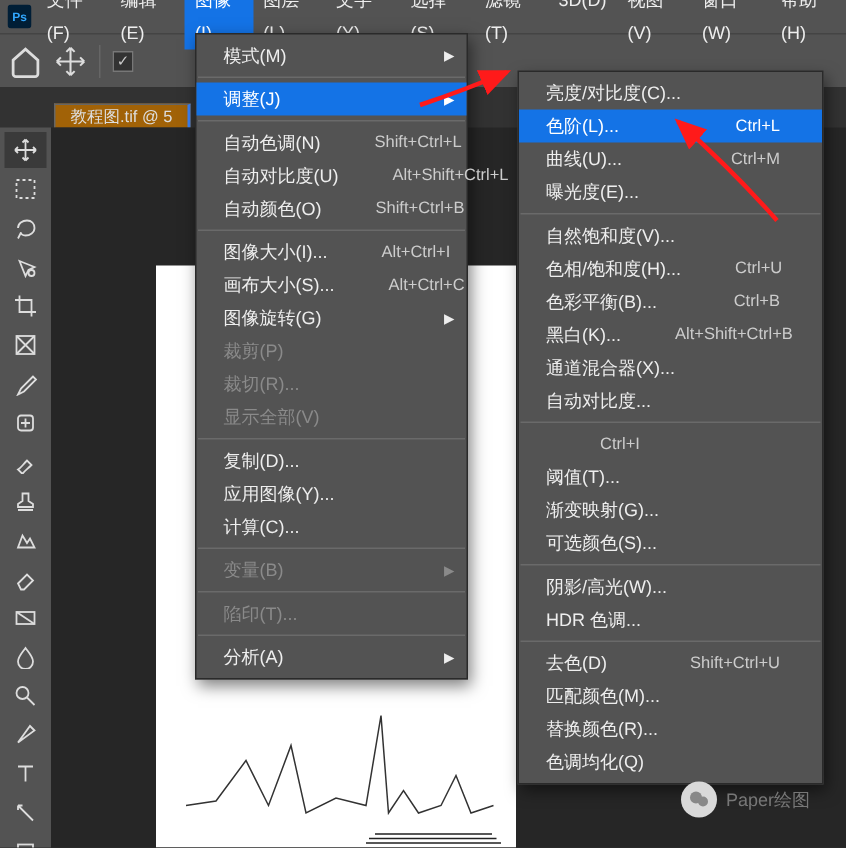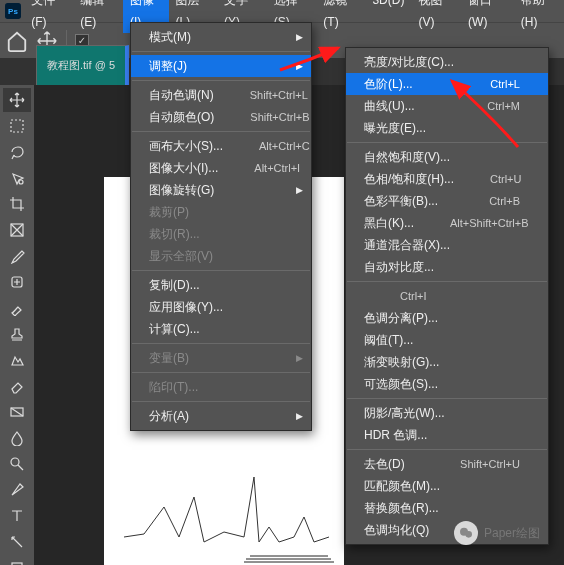--- a/index.html
+++ b/index.html
@@ -13,21 +13,21 @@
 .menubar .mitem.active { background:#1473e6; color:#fff; }
 
 
 .optbar { height:36px; background:#535353; border-top:1px solid #444; display:flex; align-items:center; padding-left:6px; gap:8px; }
 .opt-icon { width:22px; height:22px; display:flex; align-items:center; justify-content:center; color:#ddd; }
 .opt-sep { width:1px; height:22px; background:#666; }
 .opt-check { width:14px; height:14px; background:#333; border:1px solid #777; display:flex; align-items:center; justify-content:center; color:#ccc; font-size:10px; }
 
 
 .tabrow { height:27px; background:#323232; display:flex; align-items:flex-end; padding-left:36px; }
-.doctab { background:#0f766e; color:#ddd; font-size:11px; padding:12px 10px; border-top:1px solid #666; border-left:1px solid #666; border-right:4px solid #3b82f6; }
+.doctab { background:#a16207; color:#ddd; font-size:11px; padding:0 10px; border-top:1px solid #666; border-left:1px solid #666; border-right:2px solid #3b82f6; }
 
 
 .toolbar { position:absolute; left:0; top:85px; width:34px; background:#535353; display:flex; flex-direction:column; align-items:center; padding-top:2px; }
 .tool { width:28px; height:24px; display:flex; align-items:center; justify-content:center; color:#ddd; margin:1px 0; position:relative; }
 .tool.sel { background:#3a3a3a; }
 .tool svg { width:16px; height:16px; }
 
 
 .canvas { position:absolute; left:34px; top:85px; right:0; bottom:0; background:#262626; }
 .page { position:absolute; left:70px; top:92px; width:240px; height:388px; background:#fff; }
@@ -221,31 +221,35 @@
     <div class="row hl">
       <span class="lab">调整(J)</span>
       <span class="arr">▶</span>
     </div>
     <div class="sep"></div>
     <div class="row">
       <span class="lab">自动色调(N)</span>
       <span class="sc">Shift+Ctrl+L</span>
     </div>
     <div class="row">
+      <span class="lab">自动对比度(U)</span>
+      <span class="sc">Alt+Shift+Ctrl+L</span>
+    </div>
+    <div class="row">
       <span class="lab">自动颜色(O)</span>
       <span class="sc">Shift+Ctrl+B</span>
     </div>
     <div class="sep"></div>
     <div class="row">
+      <span class="lab">图像大小(I)...</span>
+      <span class="sc">Alt+Ctrl+I</span>
+    </div>
+    <div class="row">
       <span class="lab">画布大小(S)...</span>
       <span class="sc">Alt+Ctrl+C</span>
-    </div>
-    <div class="row">
-      <span class="lab">图像大小(I)...</span>
-      <span class="sc">Alt+Ctrl+I</span>
     </div>
     <div class="row">
       <span class="lab">图像旋转(G)</span>
       <span class="arr">▶</span>
     </div>
     <div class="row dim">
       <span class="lab">裁剪(P)</span>
     </div>
     <div class="row dim">
       <span class="lab">裁切(R)...</span>
@@ -312,23 +316,20 @@
     </div>
     <div class="row">
       <span class="lab">通道混合器(X)...</span>
     </div>
     <div class="row">
       <span class="lab">自动对比度...</span>
     </div>
     <div class="sep"></div>
     <div class="row">
       <span class="sc">Ctrl+I</span>
-    </div>
-    <div class="row">
-      <span class="lab">色调分离(P)...</span>
     </div>
     <div class="row">
       <span class="lab">阈值(T)...</span>
     </div>
     <div class="row">
       <span class="lab">渐变映射(G)...</span>
     </div>
     <div class="row">
       <span class="lab">可选颜色(S)...</span>
     </div>

